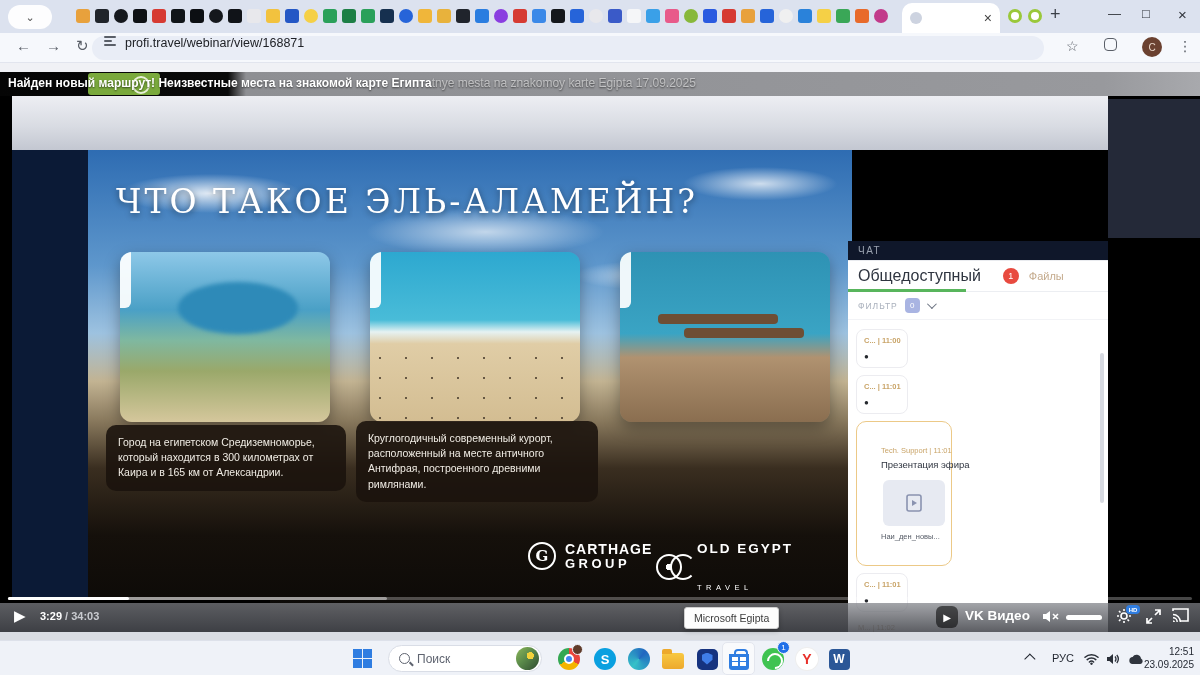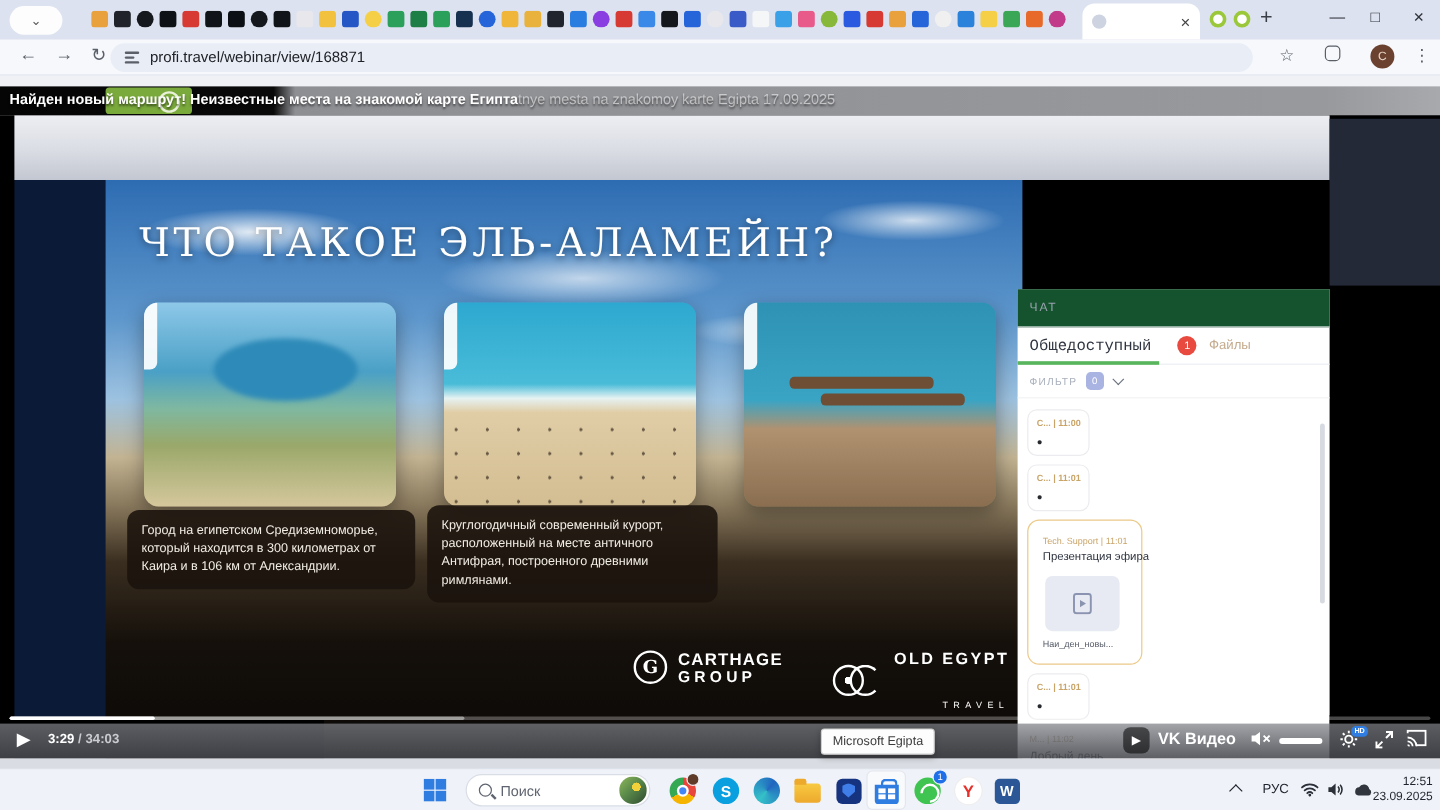--- a/index.html
+++ b/index.html
@@ -14,21 +14,21 @@
   .fav { width:14px; height:14px; border-radius:3px; flex:0 0 auto; }
   .fav.round { border-radius:50%; }
   .active-tab { position:absolute; left:902px; top:3px; width:98px; height:30px; background:#fff; border-radius:10px 10px 0 0; display:flex; align-items:center; padding:0 8px; }
   .active-tab .dot { width:12px; height:12px; border-radius:50%; background:#cdd3e0; }
   .active-tab .x { margin-left:auto; color:#444; font-size:14px; }
   .extra-fav { position:absolute; top:9px; width:14px; height:14px; border-radius:50%; border:3px solid #9ac83a; background:#fff; }
   .newtab { position:absolute; left:1050px; top:4px; color:#3a3f47; font-size:18px; }
   .winctl { position:absolute; top:6px; color:#2f333a; font-size:13px; }
   .toolbar { position:absolute; left:0; top:33px; width:1200px; height:30px; background:#f6f8fc; border-bottom:1px solid #e2e5ee; }
   .navbtn { position:absolute; top:4px; color:#5a5f68; font-size:15px; }
-  .omnibox { position:absolute; left:92px; top:3px; width:952px; height:24px; background:#e9edf6; border-radius:13px; display:flex; align-items:center; padding:0 12px; gap:9px; }
+  .omnibox { position:absolute; left:92px; top:3px; width:952px; height:24px; background:#e9edf6; border-radius:13px; display:flex; align-items:flex-start; padding:0 12px; gap:9px; }
   .siteinfo { display:inline-flex; flex-direction:column; gap:2px; }
   .siteinfo i { display:block; width:12px; height:2px; background:#5a5f68; border-radius:2px; }
   .siteinfo i:nth-child(2){ width:8px; }
   .urltext { font-size:12.5px; color:#202227; }
   .tb-icon { position:absolute; top:5px; color:#5a5f68; font-size:14px; }
   .avatar { position:absolute; left:1142px; top:4px; width:20px; height:20px; border-radius:50%; background:#6b4130; color:#e8d6c8; font-size:10px; display:flex; align-items:center; justify-content:center; }
   .pagegap { position:absolute; left:0; top:63px; width:1200px; height:9px; background:#f0f1f5; }
 
   
   .wtitle { position:absolute; left:0; top:72px; width:1200px; height:24px; background:linear-gradient(90deg,#050505 0%,#0a0a0a 19%,#8e8f93 20.5%,#98999d 92%,#a8a9ad 100%); overflow:hidden; }
@@ -62,60 +62,60 @@
   .simg3 .pier { position:absolute; left:38px; top:62px; width:120px; height:10px; background:#6e4e34; border-radius:4px; box-shadow:26px 14px 0 #6e4e34; }
   .scard { position:absolute; background:rgba(26,18,12,.88); border-radius:10px; color:#f0ece4; font-size:10.5px; line-height:1.45; padding:10px 12px; }
   .scard1 { left:18px; top:275px; width:240px; }
   .scard2 { left:268px; top:271px; width:242px; }
   .scard3 { left:518px; top:263px; width:240px; }
   .logos { position:absolute; left:0; top:384px; width:764px; height:60px; color:#fff; }
   .carthage { position:absolute; left:440px; top:8px; display:flex; align-items:center; gap:9px; }
   .cg-circle { width:28px; height:28px; border:2.5px solid #fff; border-radius:50%; display:flex; align-items:center; justify-content:center; font-family:"DejaVu Serif",serif; font-size:15px; font-weight:bold; }
   .carthage .t1 { font-size:14px; font-weight:bold; letter-spacing:1px; line-height:1.05; }
   .carthage .t2 { font-size:13px; font-weight:bold; letter-spacing:3.5px; line-height:1.05; }
-  .oldegypt { position:absolute; left:606px; top:8px; display:flex; align-items:center; gap:11px; }
+  .oldegypt { position:absolute; left:568px; top:8px; display:flex; align-items:center; gap:1px; }
   .oe-glyph { position:relative; width:40px; height:26px; }
   .oe-glyph i { position:absolute; top:0; width:26px; height:26px; border:2.5px solid #fff; border-radius:50%; }
   .oe-glyph i:nth-child(1){ left:0; background:radial-gradient(circle 5px at 50% 50%, #fff 60%, transparent 62%); }
   .oe-glyph i:nth-child(2){ left:14px; border-right-color:transparent; }
   .oldegypt .t1 { font-size:13.5px; font-weight:bold; letter-spacing:2px; line-height:1.1; }
-  .oldegypt .t2 { font-size:7.5px; letter-spacing:4.5px; text-align:right; line-height:1.3;margin-top:26px; }
+  .oldegypt .t2 { font-size:7.5px; letter-spacing:4.5px; text-align:left; line-height:1.3;margin-top:26px; }
 
   
   .webcam { position:absolute; left:848px; top:3px; width:260px; height:139px; border:2px solid #3fae4a; overflow:hidden;
     background:
       radial-gradient(circle 26px at 78% 28%, rgba(255,255,255,.18), transparent 70%),
       radial-gradient(circle 20px at 88% 62%, rgba(255,255,255,.14), transparent 70%),
       radial-gradient(circle 24px at 64% 78%, rgba(255,255,255,.12), transparent 70%),
       linear-gradient(135deg,#9a938a 0%,#847d74 60%,#6e675e 100%); }
   .curtain { position:absolute; left:0; top:0; width:62px; height:100%;
     background:repeating-linear-gradient(90deg,#5d6e80 0 10px,#4a5b6d 10px 20px); }
   .hair { position:absolute; left:92px; top:8px; width:152px; height:130px; border-radius:48% 52% 40% 40%; background:#40migrate; background:#3f2c20; }
   .face { position:absolute; left:134px; top:22px; width:60px; height:76px; border-radius:46% 46% 42% 42%; background:#c79686; }
   .shirt { position:absolute; left:66px; bottom:-6px; width:180px; height:58px; border-radius:40px 40px 0 0; background:#e8822e; }
   .camname { position:absolute; left:8px; bottom:5px; color:#fff; font-size:11px; text-shadow:0 1px 3px rgba(0,0,0,.7); }
   .cam-void { position:absolute; left:1108px; top:3px; width:92px; height:139px; background:#242938; }
 
   
   .chat { position:absolute; left:848px; top:145px; width:260px; height:391px; background:#fff; }
-  .chat-header { height:32px; background:#14532d; border-bottom:1px solid #e9ebef; display:flex; align-items:center; padding-left:10px; font-size:10px; letter-spacing:1.5px; color:#9aa2af; }
+  .chat-header { height:20px; background:#0f172a; border-bottom:1px solid #e9ebef; display:flex; align-items:center; padding-left:10px; font-size:10px; letter-spacing:1.5px; color:#9aa2af; }
   .chat-tabs { position:relative; height:31px; border-bottom:1px solid #eceef2; display:flex; align-items:center; }
-  .tab-public { margin-left:10px; font-size:13px; color:#2f3540;font-family:Liberation Mono, monospace; }
+  .tab-public { margin-left:10px; font-size:16px; color:#2f3540; }
   .tab-underline { position:absolute; left:0; bottom:-1px; width:118px; height:3px; background:#58b55c; }
   .tab-badge { margin-left:22px; width:16px; height:16px; border-radius:50%; background:#e84a3f; color:#fff; font-size:9px; display:flex; align-items:center; justify-content:center; }
   .tab-files { margin-left:10px; font-size:11px; color:#c4aa8c; }
   .chat-filter { height:28px; display:flex; align-items:center; padding-left:10px; gap:7px; border-bottom:1px solid #f2f3f6; }
   .filter-label { font-size:8.5px; letter-spacing:1px; color:#a9b0bc; }
   .filter-badge { width:15px; height:15px; border-radius:4px; background:#a9b4e2; color:#fff; font-size:8px; display:flex; align-items:center; justify-content:center; }
   .chev { width:7px; height:7px; border-right:1.5px solid #6b7280; border-bottom:1.5px solid #6b7280; transform:rotate(45deg) translateY(-2px); }
   .msgs { position:relative; padding:9px 0 0 8px; }
   .msg { border:1px solid #ececf0; border-radius:8px; padding:6px 7px; margin-bottom:7px; width:52px; background:#fff; }
   .msg .mh { font-size:7.5px; color:#c9a468; white-space:nowrap;font-weight:bold; }
   .msg .mb { font-size:8px; color:#26292e; margin-top:7px; }
-  .msg-tech { border:1px solid #ecc987; border-radius:10px; padding:12px; margin-bottom:7px; width:96px; background:#fff; }
+  .msg-tech { border:1px solid #ecc987; border-radius:10px; padding:24px; margin-bottom:7px; width:96px; background:#fff; }
   .msg-tech .mh { font-size:7.5px; color:#c9a468; white-space:nowrap; }
   .msg-tech .mb { font-size:9.5px; color:#2f3540; margin-top:4px; white-space:nowrap; }
   .attach { width:62px; height:46px; background:#e7eaf2; border-radius:6px; margin:10px 0 6px 2px; display:flex; align-items:center; justify-content:center; }
   .attach svg { display:block; }
   .fname { font-size:7.5px; color:#555b66; white-space:nowrap; }
   .msg-last { padding:4px 0 0 2px; }
   .msg-last .mh { font-size:7.5px; color:#b9a284; }
   .msg-last .mb { font-size:10px; color:#2f3540; margin-top:5px; }
   .chat-scroll { position:absolute; right:4px; top:112px; width:4px; height:150px; border-radius:2px; background:#d7dae1; }
 
@@ -282,21 +282,21 @@
           </div>
         <div class="simg simg2">
             <div class="dots"></div>
             <div class="accent"></div>
           </div>
         <div class="simg simg3">
             <div class="pier"></div>
             <div class="accent"></div>
           </div>
 
-        <div class="scard scard1">Город на египетском Средиземноморье, который находится в 300 километрах от Каира и в 106 км от Александрии.</div>
+        <div class="scard scard1">Город на египетском Средиземноморье, который находится в 300 километрах от Каира и в 165 км от Александрии.</div>
         <div class="scard scard2">Круглогодичный современный курорт, расположенный на месте античного Антифрая, построенного древними римлянами.</div>
 
         <div class="logos">
           <div class="carthage">
             <div class="cg-circle">G</div>
             <div>
                 <div class="t1">CARTHAGE</div>
                 <div class="t2">GROUP</div>
               </div>
           </div>

